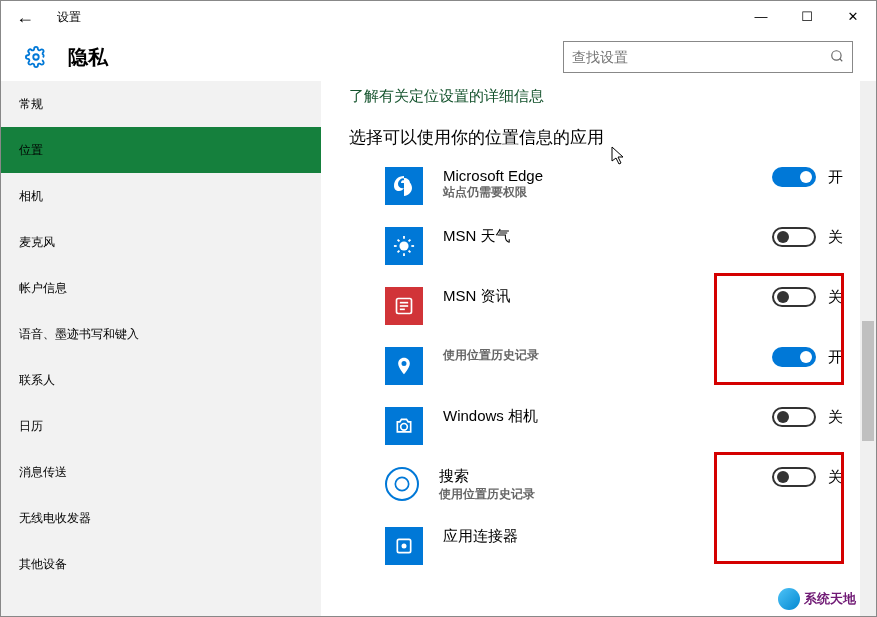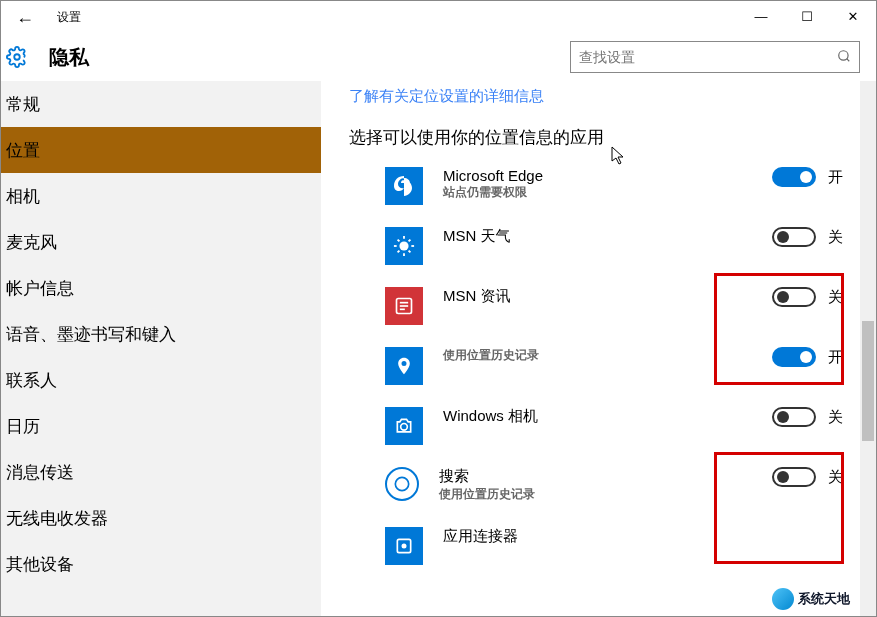--- a/index.html
+++ b/index.html
@@ -3,34 +3,34 @@
 <meta charset="utf-8">
 <style>
 * { margin: 0; padding: 0; box-sizing: border-box; font-family: "Microsoft YaHei", "Segoe UI", sans-serif; }
 body { width: 877px; height: 617px; background: #fff; overflow: hidden; position: relative; border: 1px solid #888; }
 
 .titlebar { height: 32px; display: flex; align-items: center; background: #fff; }
 .titlebar .back { width: 48px; text-align: center; font-size: 18px; line-height: 32px; }
 .titlebar .title { flex: 1; font-size: 12px; padding-left: 8px; }
 .titlebar .wbtn { width: 46px; height: 32px; text-align: center; line-height: 32px; font-size: 13px; font-family: "Segoe MDL2 Assets", sans-serif; }
 
-.header { height: 48px; display: flex; align-items: center; padding: 0 4px; }
+.header { height: 48px; display: flex; align-items: center; padding: 0 23px; }
 .gear { width: 24px; height: 24px; margin-right: 20px; display:flex; align-items:center; justify-content:center; color:#0078d7; }
 .header h1 { font-size: 20px; font-weight: 600; flex: 1; }
-.searchbox { width: 290px; height: 32px; border: 1px solid #888; display: flex; align-items: center; padding: 0 8px; margin-right: 12px; }
+.searchbox { width: 290px; height: 32px; border: 1px solid #888; display: flex; align-items: center; padding: 0 8px; }
 .searchbox input { flex: 1; border: none; outline: none; font-size: 14px; background: transparent; }
 .searchbox .sicon { color: #666; font-size: 14px; }
 
 .body { display: flex; height: calc(100% - 80px); }
 .sidebar { width: 320px; background: #f2f2f2; overflow-y: auto; }
-.side-item { height: 46px; display: flex; align-items: center; padding-left: 5px; font-size: 17px; cursor: default; }
-.side-item.selected { background: #a16207; }
+.side-item { height: 46px; display: flex; align-items: center; padding-left: 18px; font-size: 12px; cursor: default; }
+.side-item.selected { background: #15803d; }
 
 .content { flex: 1; padding: 6px 28px 0 28px; overflow-y: auto; position: relative; }
-.link { color: #3b82f6; font-size: 15px; margin-bottom: 18px; display: block; }
+.link { color: #14532d; font-size: 15px; margin-bottom: 18px; display: block; }
 .section-title { font-size: 17px; font-weight: 400; margin: 20px 0 18px 0; }
 
 .app-row { display: flex; align-items: flex-start; min-height: 56px; margin-bottom: 4px; margin-left: 36px; }
 .app-icon { width: 38px; height: 38px; margin-right: 20px; display: flex; align-items: center; justify-content: center; color: #fff; font-size: 20px; flex-shrink: 0; }
 .app-text { flex: 1; }
 .app-name { font-size: 15px; }
 .app-sub { font-size: 12px; color: #666; font-weight: bold; }
 .toggle-wrap { display: flex; align-items: center; gap: 12px; }
 .toggle { width: 44px; height: 20px; border-radius: 10px; position: relative; }
 .toggle.on { background: #0078d7; }
@@ -48,21 +48,21 @@
 .cursor { position: absolute; left: 610px; top: 145px; font-size: 16px; pointer-events:none; }
 
 .ic-edge { background:#0078d7; }
 .ic-weather { background:#0078d7; }
 .ic-news { background:#d13438; }
 .ic-maps { background:#0078d7; }
 .ic-camera { background:#0078d7; }
 .ic-search { background:#fff; border:2px solid #0078d7; border-radius:50%; width:34px; height:34px; }
 .ic-connector { background:#0078d7; }
 
-.watermark { position:absolute; right:26px; bottom:6px; font-size:13px; color:#0f172a; font-weight:600; display:flex; align-items:center; gap:4px; }
+.watermark { position:absolute; right:20px; bottom:6px; font-size:13px; color:#701a75; font-weight:600; display:flex; align-items:center; gap:4px; }
 .watermark .globe { width:22px; height:22px; border-radius:50%; background:linear-gradient(135deg,#4fc3f7,#0288d1); }
 </style>
 </head>
 <body>
 
 <div class="titlebar">
   <div class="back">←</div>
   <div class="title">设置</div>
   <div class="wbtn">—</div>
   <div class="wbtn">☐</div>

